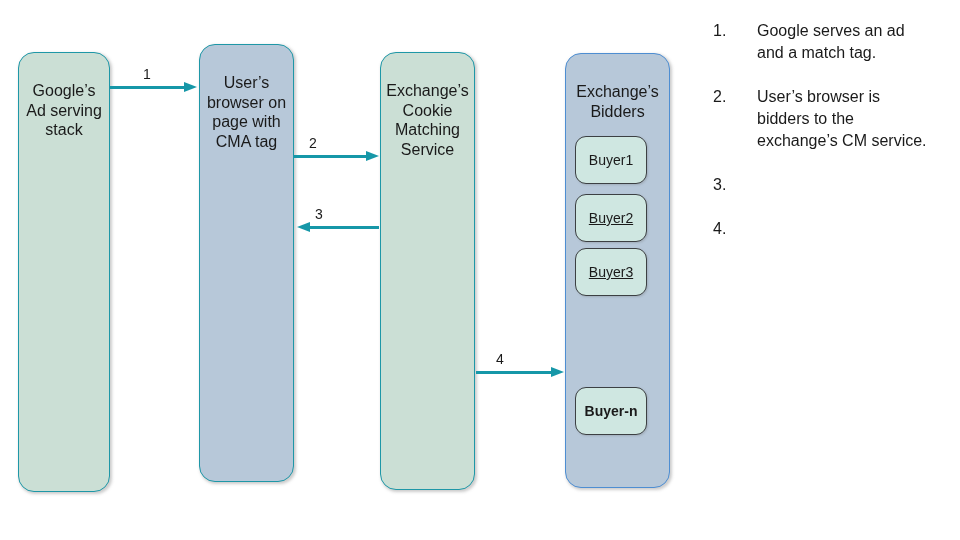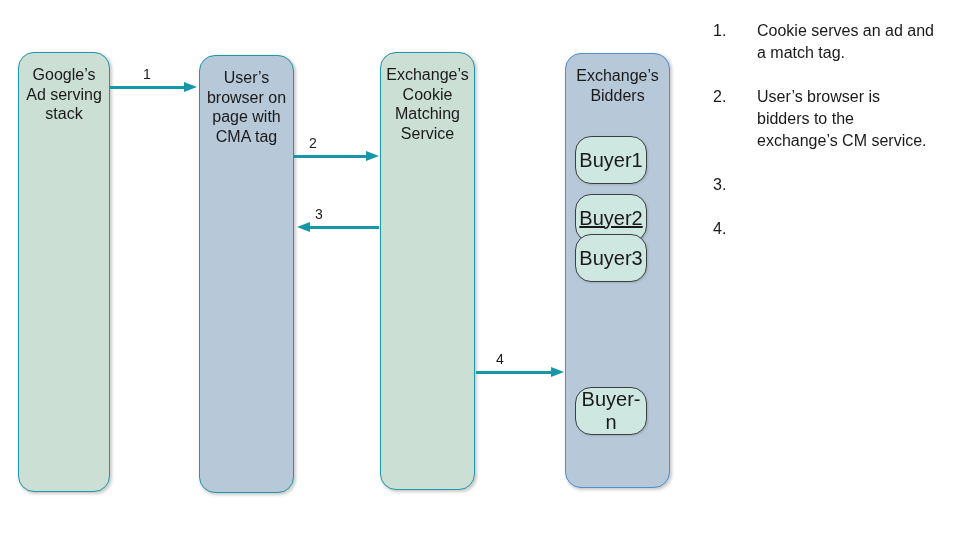--- a/index.html
+++ b/index.html
@@ -34,33 +34,33 @@
   }
   .node-blue{
     background:var(--blue-fill);
     border:1.5px solid var(--teal-border);
     box-shadow:1.5px 1.5px 3px rgba(110,110,110,0.35);
   }
   .node-blue-border{
     border:1.5px solid var(--blue-border);
   }
   .node-label{
-    padding-top:12px;
+    padding-top:28px;
     font-size:16px;
     line-height:19.5px;
     white-space:pre-line;
   }
   .buyer{
     position:absolute;
     left:9px;width:72px;height:48px;
     background:var(--buyer-fill);
     border:1.5px solid var(--buyer-border);
-    border-radius:16px;
+    border-radius:11px;
     display:flex;align-items:center;justify-content:center;
-    font-size:20px;
+    font-size:14px;
     box-shadow:1px 1px 2px rgba(100,100,100,0.25);
   }
   .arrow{
     position:absolute;
     height:2.5px;
     background:var(--arrow);
   }
   .arrow .head{
     position:absolute;
     width:0;height:0;
@@ -103,21 +103,21 @@
 <body>
 
 <div class="canvas">
 
   <div class="node node-green" style="left:18px;top:52px;width:92px;height:440px;">
     <div class="node-label">Google’s
 Ad serving
 stack</div>
   </div>
 
-  <div class="node node-blue" style="left:199px;top:55px;width:95px;height:438px;">
+  <div class="node node-blue" style="left:199px;top:44px;width:95px;height:438px;">
     <div class="node-label">User’s
 browser on
 page with
 CMA tag</div>
   </div>
 
   <div class="node node-green" style="left:380px;top:52px;width:95px;height:438px;">
     <div class="node-label">Exchange’s
 Cookie
 Matching
@@ -126,24 +126,24 @@
 
   <div class="node node-blue node-blue-border" style="left:565px;top:53px;width:105px;height:435px;">
     <div class="node-label">Exchange’s
 Bidders</div>
     <div class="buyer" style="top:82px;">
       <span>Buyer1</span>
     </div>
     <div class="buyer" style="top:140px;text-decoration:underline;">
       <span>Buyer2</span>
     </div>
-    <div class="buyer" style="top:180px;">
+    <div class="buyer" style="top:194px;text-decoration:underline;">
       <span>Buyer3</span>
     </div>
-    <div class="buyer" style="top:333px;">
+    <div class="buyer" style="top:333px;font-weight:bold;">
       <span>Buyer-n</span>
     </div>
   </div>
 
   <div class="arrow" style="left:110px;top:86px;width:74px;">
     <span class="arrow-label" style="left:33px;">1</span>
     <span class="head head-right"></span>
   </div>
 
   <div class="arrow" style="left:294px;top:155px;width:72px;">
@@ -157,21 +157,21 @@
   </div>
 
   <div class="arrow" style="left:476px;top:371px;width:75px;">
     <span class="arrow-label" style="left:20px;">4</span>
     <span class="head head-right"></span>
   </div>
 
   <div class="steps">
     <div class="step">
       <span class="step-num">1.</span>
-      <span class="step-text">Cookie serves an ad and a match tag.</span>
+      <span class="step-text">Google serves an ad and a match tag.</span>
     </div>
     <div class="step">
       <span class="step-num">2.</span>
       <span class="step-text">User’s browser is bidders to the exchange’s CM service.</span>
     </div>
     <div class="step">
       <span class="step-num">3.</span>
     </div>
     <div class="step">
       <span class="step-num">4.</span>

